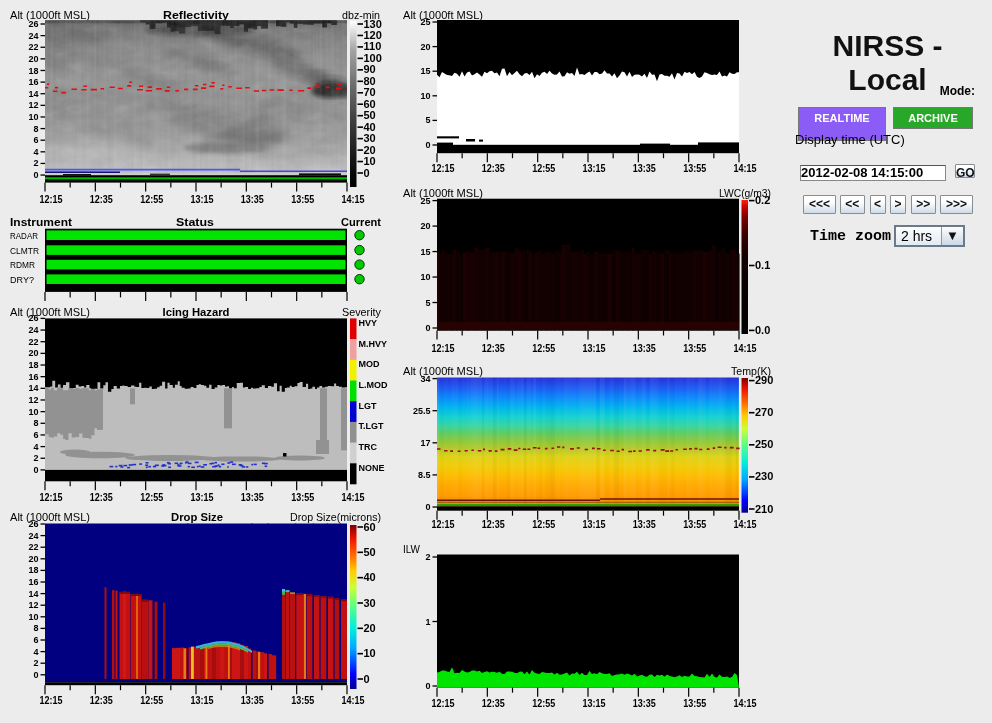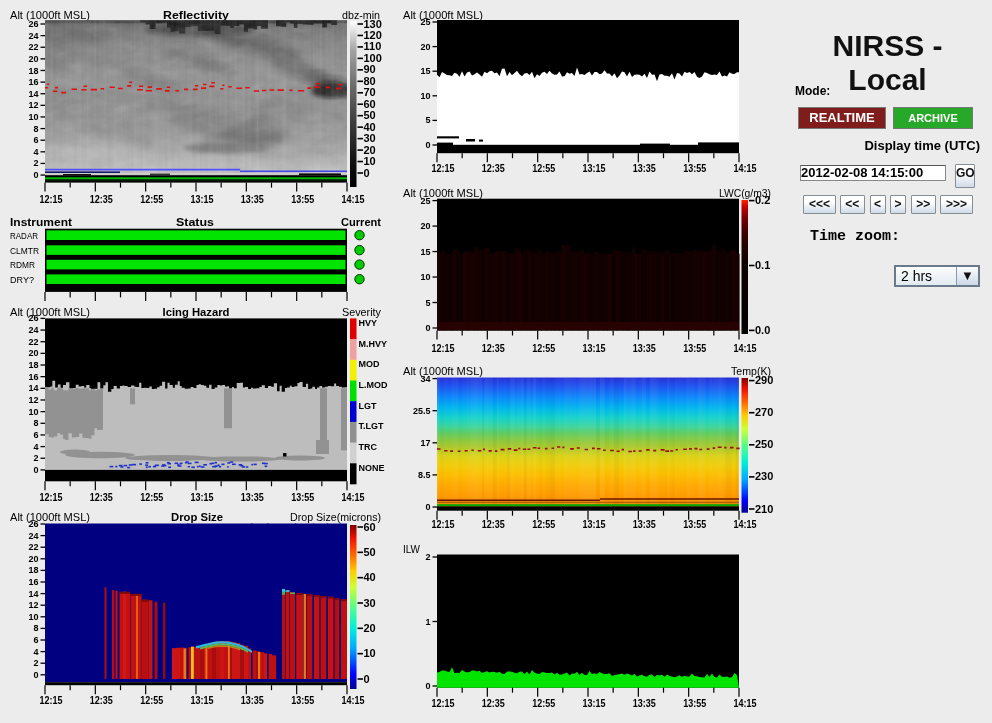--- a/index.html
+++ b/index.html
@@ -887,30 +887,30 @@
 <text x="493.3" y="706.5" font-size="10" font-weight="bold" text-anchor="middle" textLength="23" lengthAdjust="spacingAndGlyphs">12:35</text>
 <text x="543.7" y="706.5" font-size="10" font-weight="bold" text-anchor="middle" textLength="23" lengthAdjust="spacingAndGlyphs">12:55</text>
 <text x="594.0" y="706.5" font-size="10" font-weight="bold" text-anchor="middle" textLength="23" lengthAdjust="spacingAndGlyphs">13:15</text>
 <text x="644.3" y="706.5" font-size="10" font-weight="bold" text-anchor="middle" textLength="23" lengthAdjust="spacingAndGlyphs">13:35</text>
 <text x="694.7" y="706.5" font-size="10" font-weight="bold" text-anchor="middle" textLength="23" lengthAdjust="spacingAndGlyphs">13:55</text>
 <text x="745.0" y="706.5" font-size="10" font-weight="bold" text-anchor="middle" textLength="23" lengthAdjust="spacingAndGlyphs">14:15</text>
 </g>
 </svg>
 
 <div style="position:absolute;left:795px;top:29px;width:185px;text-align:center;font-size:30px;font-weight:bold;color:#111;">NIRSS - Local</div>
-<div style="position:absolute;left:795px;top:84px;width:180px;text-align:left;font-size:12px;font-weight:bold;">Mode:</div>
-<div style="position:absolute;left:798px;top:107px;width:88px;height:22px;background:#7f1d1d;border:1px solid #777;box-sizing:border-box;color:#fff;font-weight:bold;font-size:13px;text-align:center;line-height:20px;">REALTIME</div>
+<div style="position:absolute;left:795px;top:84px;width:180px;text-align:right;font-size:12px;font-weight:bold;">Mode:</div>
+<div style="position:absolute;left:798px;top:107px;width:88px;height:34px;background:#8b5cf6;border:1px solid #777;box-sizing:border-box;color:#fff;font-weight:bold;font-size:11px;text-align:center;line-height:20px;">REALTIME</div>
 <div style="position:absolute;left:893px;top:107px;width:80px;height:22px;background:#28a828;border:1px solid #777;box-sizing:border-box;color:#fff;font-weight:bold;font-size:11px;text-align:center;line-height:20px;">ARCHIVE</div>
-<div style="position:absolute;left:795px;top:138px;width:185px;text-align:right;font-size:13px;font-weight:bold;">Display time (UTC)</div>
+<div style="position:absolute;left:795px;top:132px;width:185px;text-align:left;font-size:13px;font-weight:normal;">Display time (UTC)</div>
 <div style="position:absolute;left:800px;top:164.5px;width:146px;height:16px;background:#fff;border:1px solid #888;border-top-color:#555;box-sizing:border-box;font-size:13px;font-weight:bold;line-height:14px;">2012-02-08 14:15:00</div>
-<div class="btn" style="left:955px;top:164px;width:19.5px;height:24px;line-height:16px;font-size:12px;">GO</div>
+<div class="btn" style="left:955px;top:164px;width:19.5px;height:14px;line-height:16px;font-size:12px;">GO</div>
 <div class="btn" style="left:803px;top:194.5px;width:33px;height:19px;line-height:17px;">&lt;&lt;&lt;</div>
 <div class="btn" style="left:840px;top:194.5px;width:24.5px;height:19px;line-height:17px;">&lt;&lt;</div>
 <div class="btn" style="left:869.5px;top:194.5px;width:16px;height:19px;line-height:17px;">&lt;</div>
 <div class="btn" style="left:890px;top:194.5px;width:16px;height:19px;line-height:17px;">&gt;</div>
 <div class="btn" style="left:911px;top:194.5px;width:24.5px;height:19px;line-height:17px;">&gt;&gt;</div>
 <div class="btn" style="left:940px;top:194.5px;width:33px;height:19px;line-height:17px;">&gt;&gt;&gt;</div>
 
 <div style="position:absolute;left:810px;top:228px;font-size:15px;font-weight:bold;font-family:Liberation Mono, monospace;">Time zoom:</div>
-<div style="position:absolute;left:894px;top:225px;width:86px;height:22px;border:2px solid #6a7a8a;box-sizing:border-box;background:linear-gradient(#fdfefe,#e2eaf2);margin-top:40px;">
+<div style="position:absolute;left:894px;top:225px;width:71px;height:22px;border:2px solid #6a7a8a;box-sizing:border-box;background:linear-gradient(#fdfefe,#e2eaf2);">
 <span style="position:absolute;left:5px;top:1px;font-size:14px;">2 hrs</span>
 <div style="position:absolute;right:0;top:0;width:21px;height:18px;border-left:1px solid #8a99a8;background:linear-gradient(#fcfdfe,#ccd8e6);text-align:center;font-size:13px;line-height:17px;color:#111;">▼</div>
 </div>
 
 </body></html>

